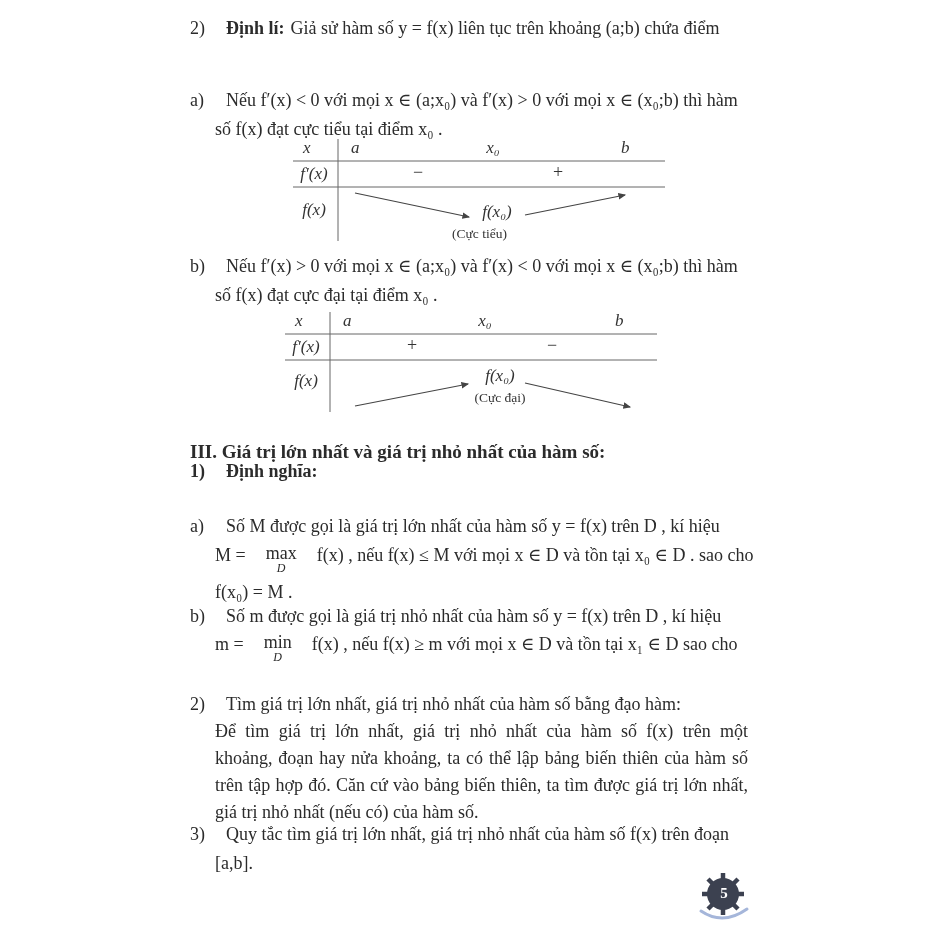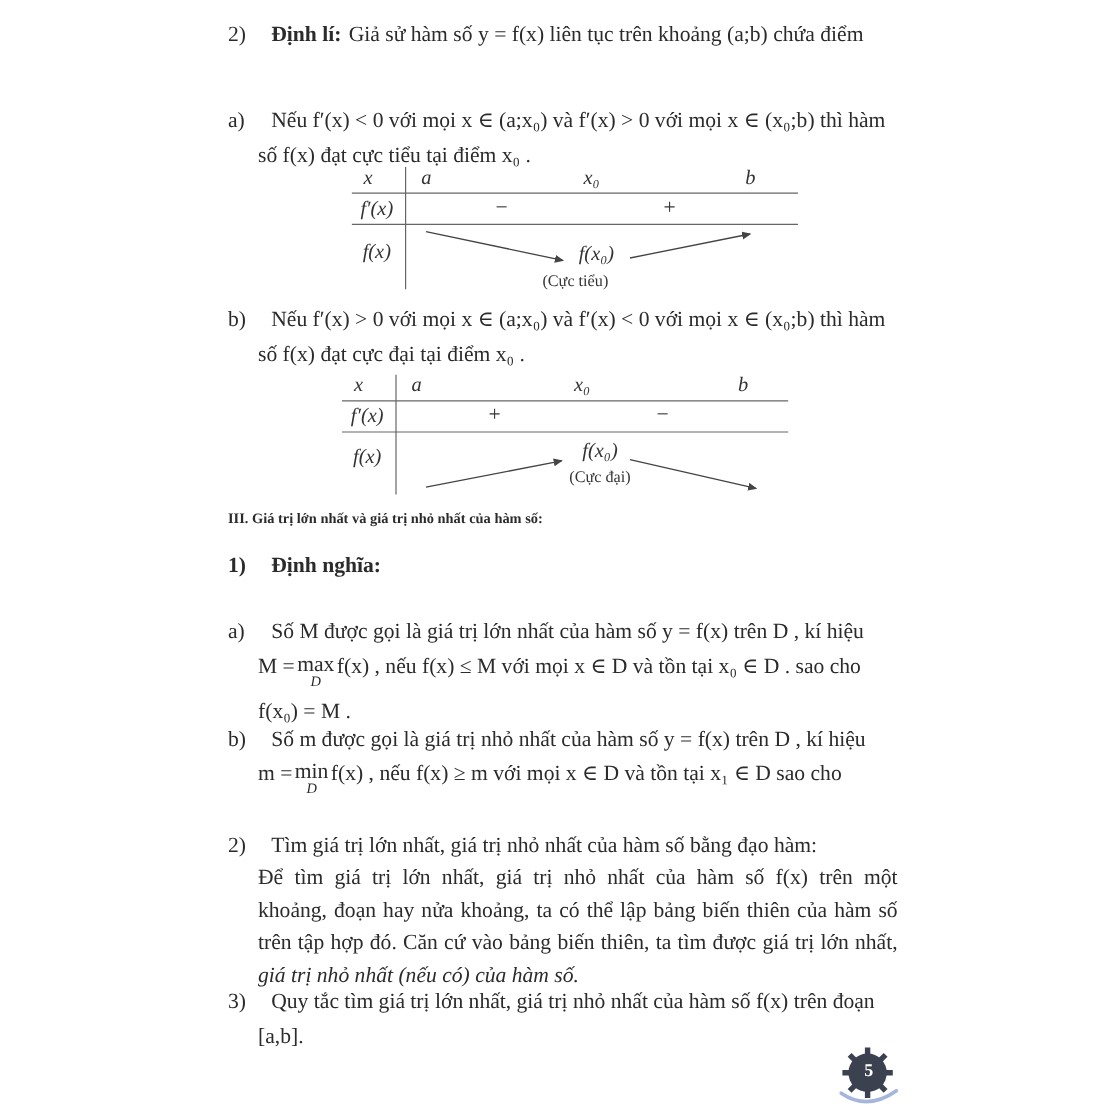--- a/index.html
+++ b/index.html
@@ -8,23 +8,23 @@
     font-family:"Liberation Serif","DejaVu Serif",serif;color:#2b2b2b;overflow:hidden;
   }
   .content{position:absolute;left:190px;top:0;width:558px;height:930px;}
   .line{position:absolute;left:0;width:558px;font-size:18px;line-height:24px;white-space:nowrap;}
   .marker{position:absolute;left:0;top:0;}
   .mtext{display:block;margin-left:36px;}
   .ind{margin-left:25px;display:block;}
   .bold{font-weight:bold;}
   .rest{margin-left:6px;}
   .jl{white-space:normal;text-align:justify;text-align-last:justify;width:533px;}
-  .jl-last{white-space:normal;width:533px;font-style:italic;}
+  .jl-last{white-space:normal;width:533px;}
   
-  .op-stack{display:inline-block;text-align:center;vertical-align:-11px;margin:0 2px;line-height:1;}
+  .op-stack{display:inline-block;text-align:center;vertical-align:-11px;margin:0 20px;line-height:1;}
   .op-stack .op{display:block;font-size:18px;line-height:18px;}
   .op-stack .op-sub{display:block;font-size:12px;line-height:12px;font-style:italic;}
   
   .vtable{position:absolute;width:372px;}
   .vtable svg{position:absolute;left:0;top:0;}
   .tc{position:absolute;font-size:17px;line-height:18px;color:#333;}
   .mi{font-style:italic;}
   .tsmall{font-size:13.5px;}
   .sign{font-size:18px;}
   
@@ -113,21 +113,21 @@
       <span class="tc mi" style="left:150px;top:0;width:100px;text-align:center">x₀</span>
       <span class="tc mi" style="left:330px;top:0">b</span>
       <span class="tc mi" style="left:0;top:26px;width:42px;text-align:center">f′(x)</span>
       <span class="tc sign" style="left:122px;top:24px">+</span>
       <span class="tc sign" style="left:262px;top:24px">−</span>
       <span class="tc mi" style="left:0;top:60px;width:42px;text-align:center">f(x)</span>
       <span class="tc mi" style="left:170px;top:55px;width:90px;text-align:center">f(x₀)</span>
       <span class="tc tsmall" style="left:170px;top:77px;width:90px;text-align:center">(Cực đại)</span>
     </div>
 
-    <div class="line bold" style="top:420px;font-size:12px">
+    <div class="line bold" style="top:440px;font-size:19px">
       <span>III. Giá trị lớn nhất và giá trị nhỏ nhất của hàm số:</span>
     </div>
 
     <div class="line" style="top:459px">
       <span class="marker bold">1)</span>
       <span class="mtext bold">Định nghĩa:</span>
     </div>
 
     <div class="line" style="top:514px">
       <span class="marker">a)</span>

